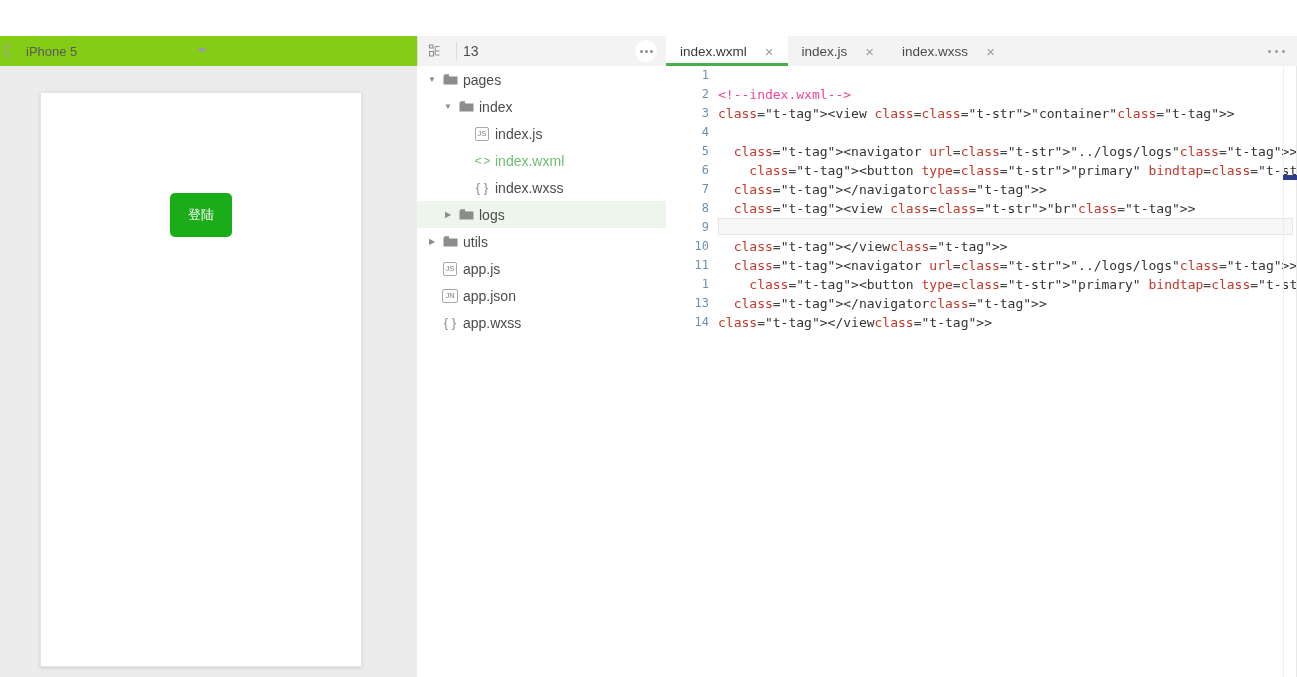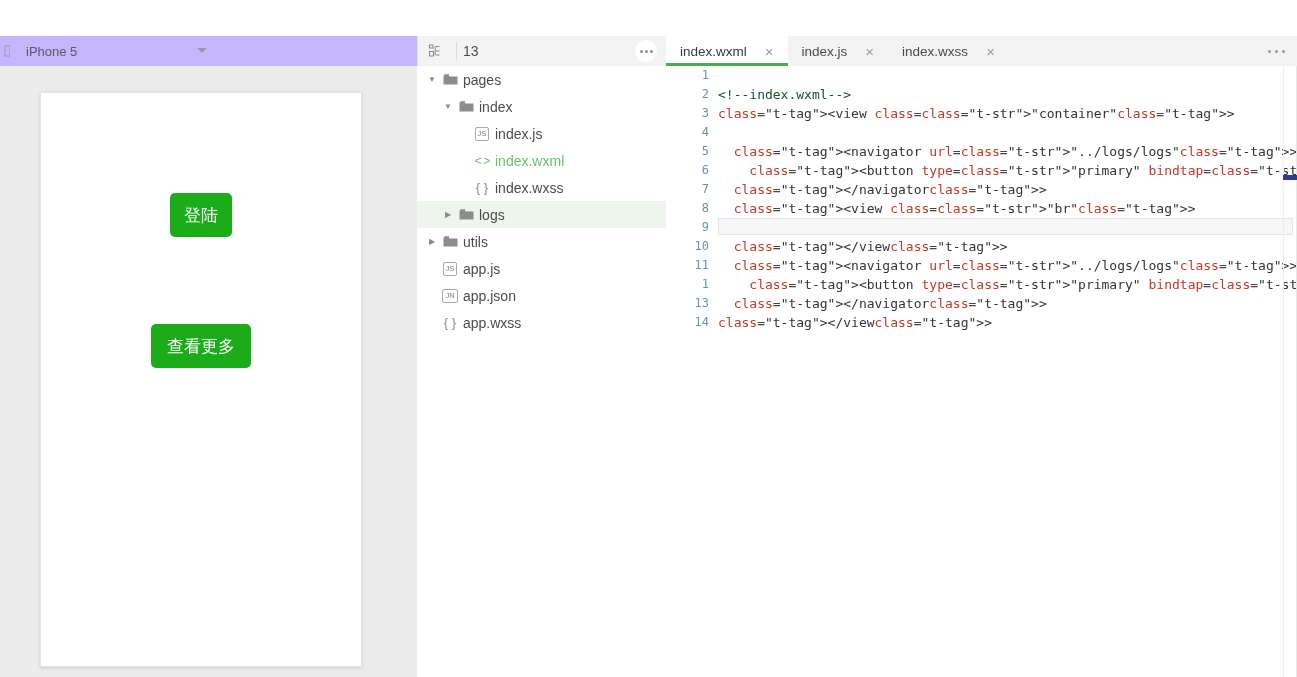--- a/index.html
+++ b/index.html
@@ -37,21 +37,21 @@
   }
   .winbtn svg{display:block;}
 
   
   .toolbar{
     position:absolute;left:0;top:36px;width:1297px;height:30px;
     background:#f3f3f3;border-bottom:1px solid #e2e2e2;
   }
   .tb-left{
     position:absolute;left:0;top:0;width:417px;height:30px;
-    background:#c4b5fd;display:flex;align-items:center;
+    background:#84cc16;display:flex;align-items:center;
   }
   .tb-edgeicon{
     width:10px;height:30px;display:flex;align-items:center;justify-content:flex-end;
     color:#9a9a9a;font-size:12px;overflow:hidden;
   }
   .selectbox{
     position:relative;height:30px;display:flex;align-items:center;
     font-size:13px;color:#5b5b5b;padding-left:16px;cursor:default;
   }
   .selectbox.dev{width:195px;}
@@ -116,21 +116,21 @@
     width:100%;height:50px;line-height:50px;text-align:center;
     font-size:14px;color:#222;
   }
   .phone-body{position:relative;width:100%;height:520px;}
   .wx-btn{
     position:absolute;border:none;border-radius:5px;
     background:#1aad19;color:#ffffff;cursor:pointer;
     font-family:"Liberation Sans","DejaVu Sans",sans-serif;
     padding:0;
   }
-  .wx-btn.login{left:129px;top:100px;width:62px;height:44px;font-size:17px;}
+  .wx-btn.login{left:129px;top:100px;width:62px;height:44px;font-size:13px;}
   .wx-btn.more{left:110px;top:231px;width:100px;height:44px;font-size:17px;}
 
   
   .tree-panel{
     position:absolute;left:417px;top:66px;width:249px;height:611px;
     background:#ffffff;border-right:1px solid #dcdcdc;overflow:hidden;
   }
   .tree-row{
     display:flex;align-items:center;height:27px;font-size:14px;color:#4c4c4c;
     cursor:pointer;white-space:nowrap;
@@ -165,21 +165,21 @@
     width:43px;text-align:right;padding-right:9px;color:#6b93b0;
     font-family:"DejaVu Sans Mono","Liberation Mono",monospace;font-size:12px;
     flex:none;user-select:none;
   }
   .ltext{white-space:pre;flex:1;color:#333;}
   .code-line.current .ltext{
     background:#f7f7f7;border:1px solid #e6e6e6;height:17px;line-height:17px;
     margin-right:4px;box-sizing:border-box;
   }
   .t-attr{color:#c0392b;}
-  .t-cmt{color:#14532d;}
+  .t-cmt{color:#ec4899;}
   .t-pun{color:#444;}
   .scroll-marker{
     position:absolute;right:0;top:109px;width:14px;height:5px;background:#2b3e8c;
   }
   .v-rule{
     position:absolute;right:13px;top:0;width:1px;height:611px;background:#ededed;
   }
   .edge-line{
     position:absolute;right:0;top:0;width:1px;height:611px;background:#e8e8e8;
   }
@@ -239,21 +239,20 @@
       <span class="d"></span>
       <span class="d"></span>
       <span class="d"></span>
     </div>
   </div>
 
   <div class="sim-panel">
     <div class="phone">
       <div class="phone-body">
         <button class="wx-btn login">登陆</button>
-        <button class="wx-btn more">查看更多</button>
       </div>
     </div>
   </div>
 
   <div class="tree-panel" id="tree-panel">
       <div class="tree-row" style="padding-left: 8px;">
         <span class="twisty">▼</span>
         <span class="ficon">
           <svg width="15" height="13" viewBox="0 0 15 13">
             <path d="M0.5 2.2 L5.4 2.2 L6.6 3.6 L14.5 3.6 L14.5 11.6 L0.5 11.6 Z" fill="#8c8c8c"></path>

